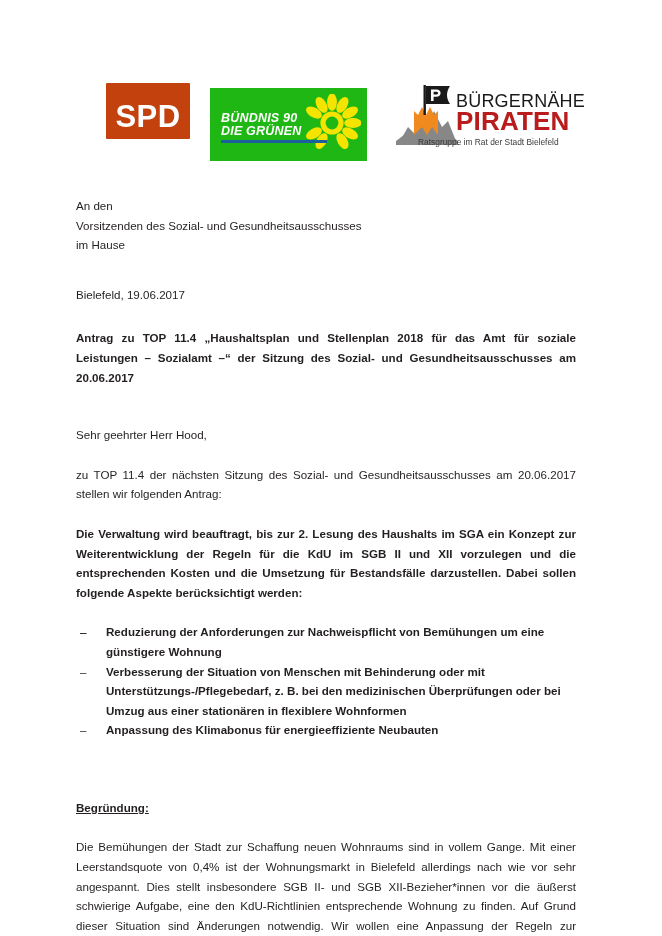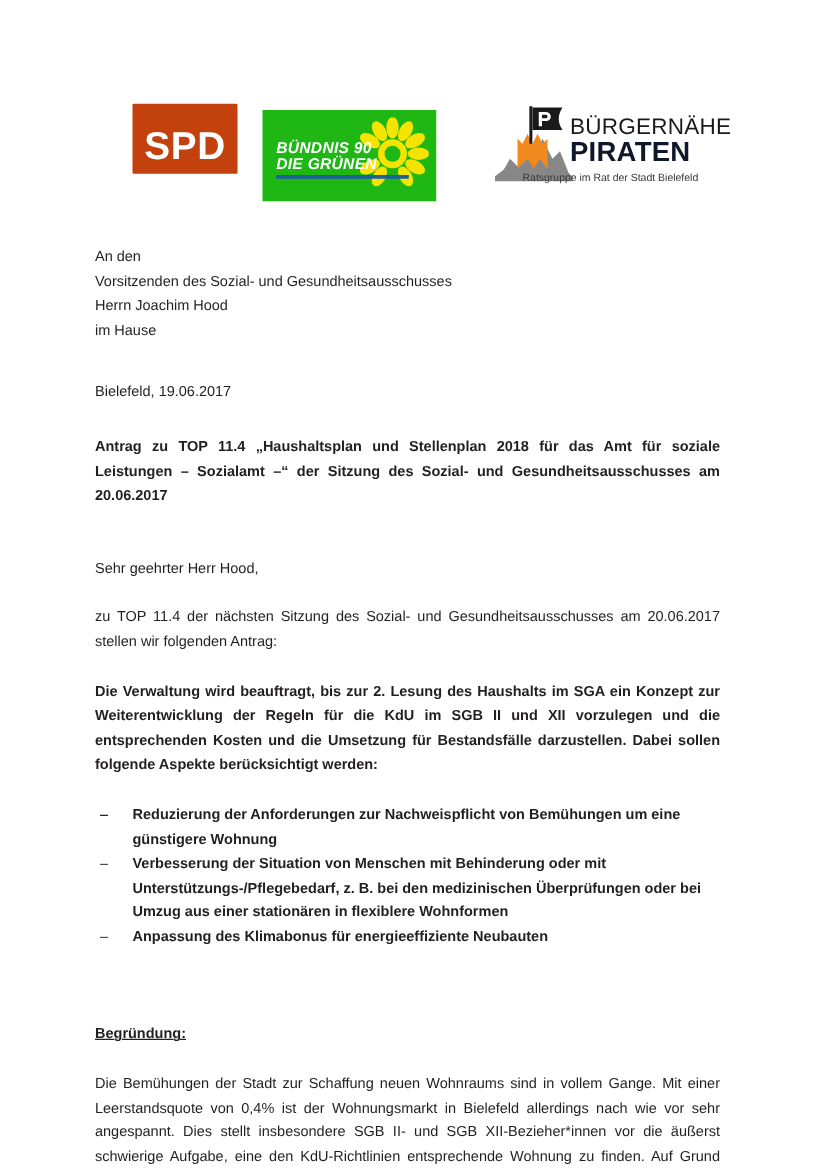--- a/index.html
+++ b/index.html
@@ -55,21 +55,21 @@
     font-family: "Liberation Sans", sans-serif;
     font-weight: bold;
     font-size: 31px;
     letter-spacing: 0.5px;
     line-height: 1;
   }
 
   
   .logo-gruene {
     left: 104px;
-    width: 139px;
+    width: 157px;
     height: 73px;
     top: 5px;
     background: #1FB714;
     overflow: hidden;
   }
   .sunflower {
     position: absolute;
     right: 6px;
     top: 6px;
     width: 58px;
@@ -121,24 +121,24 @@
     letter-spacing: 0.2px;
     color: #1a1a1a;
     white-space: nowrap;
   }
   .piraten-sub {
     position: absolute;
     left: 62px;
     top: 27px;
     font-family: "Liberation Sans", sans-serif;
     font-weight: bold;
-    font-size: 22px;
+    font-size: 26px;
     line-height: 23px;
     letter-spacing: 0.2px;
-    color: #0f172a;
+    color: #b91c1c;
     white-space: nowrap;
   }
   .piraten-tag {
     position: absolute;
     left: 24px;
     top: 54px;
     font-family: "Liberation Sans", sans-serif;
     font-size: 8.4px;
     line-height: 10px;
     color: #3a3a3a;
@@ -256,21 +256,20 @@
       <div class="piraten-tag">Ratsgruppe im Rat der Stadt Bielefeld</div>
     </div>
 
   </div>
 
   <div class="content">
 
     <div>
       <div class="block addr-line">An den</div>
       <div class="block addr-line">Vorsitzenden des Sozial- und Gesundheitsausschusses</div>
-      <div class="block addr-line">Herrn Joachim Hood</div>
       <div class="block addr-line">im Hause</div>
     </div>
 
     <div class="spacer-30"></div>
 
     <div class="block date-line">Bielefeld, 19.06.2017</div>
 
     <div class="spacer-24"></div>
 
     <div class="block title-block">Antrag zu TOP 11.4 „Haushaltsplan und Stellenplan 2018 für das Amt für soziale Leistungen – Sozialamt –“ der Sitzung des Sozial- und Gesundheitsausschusses am 20.06.2017</div>

